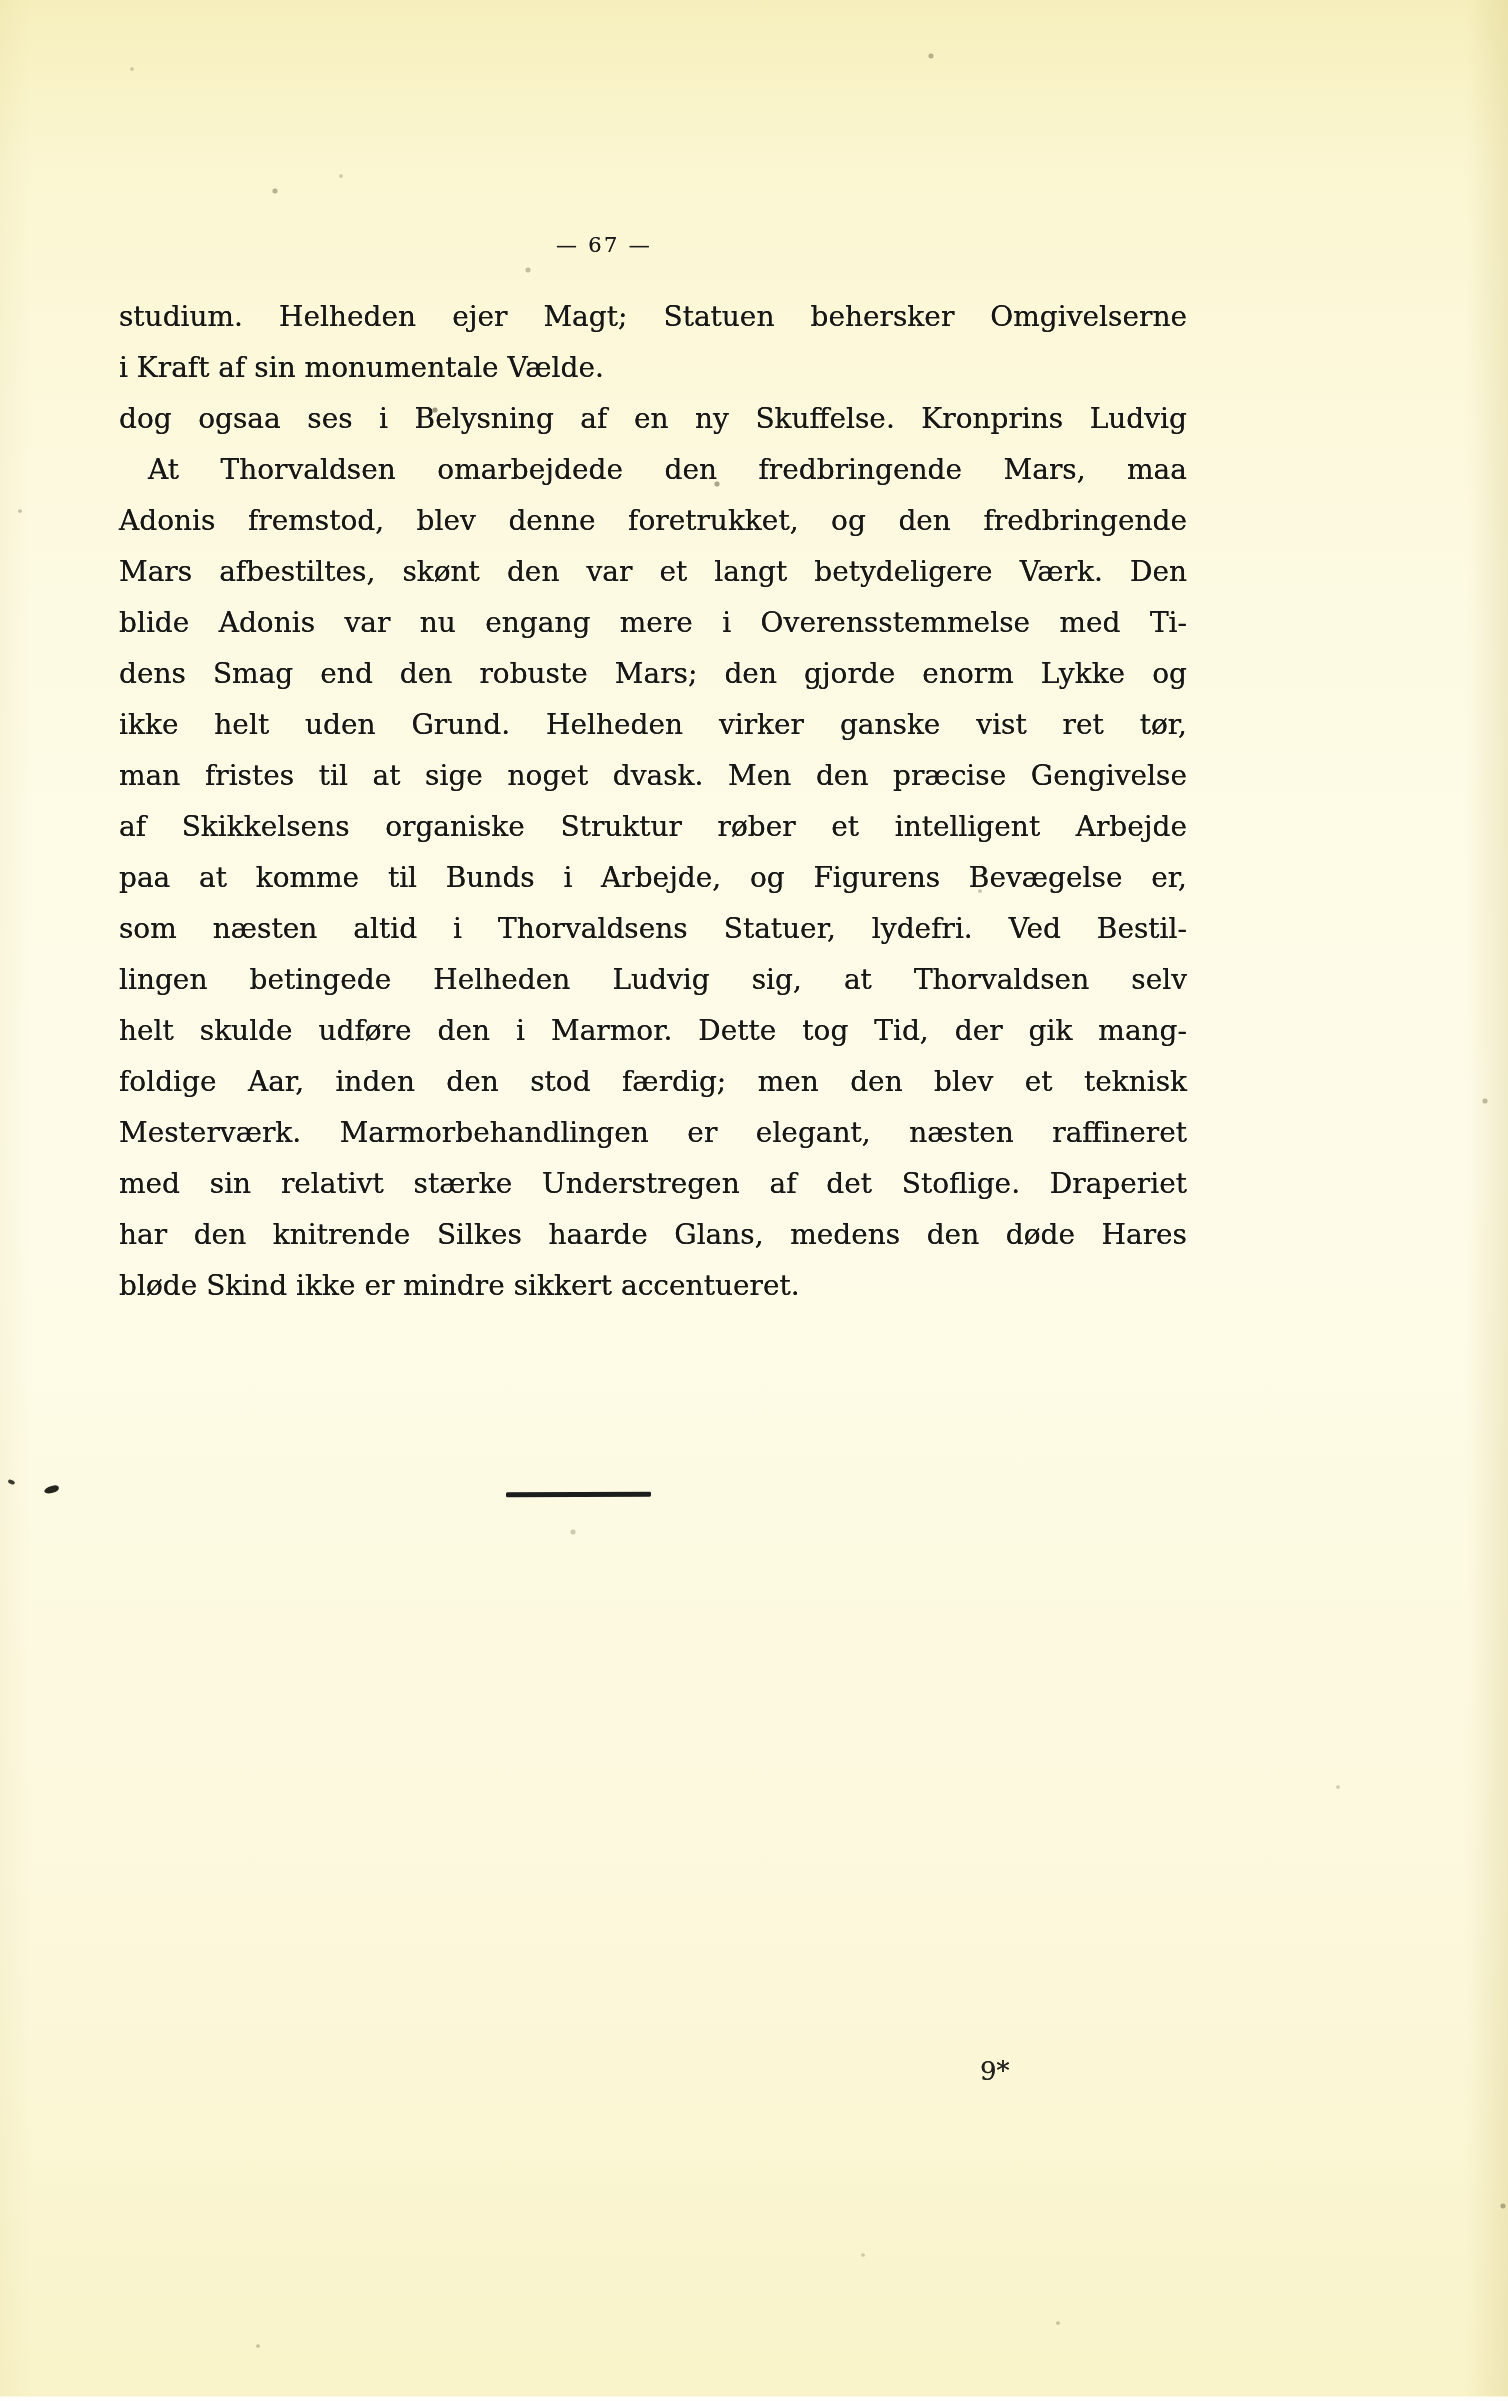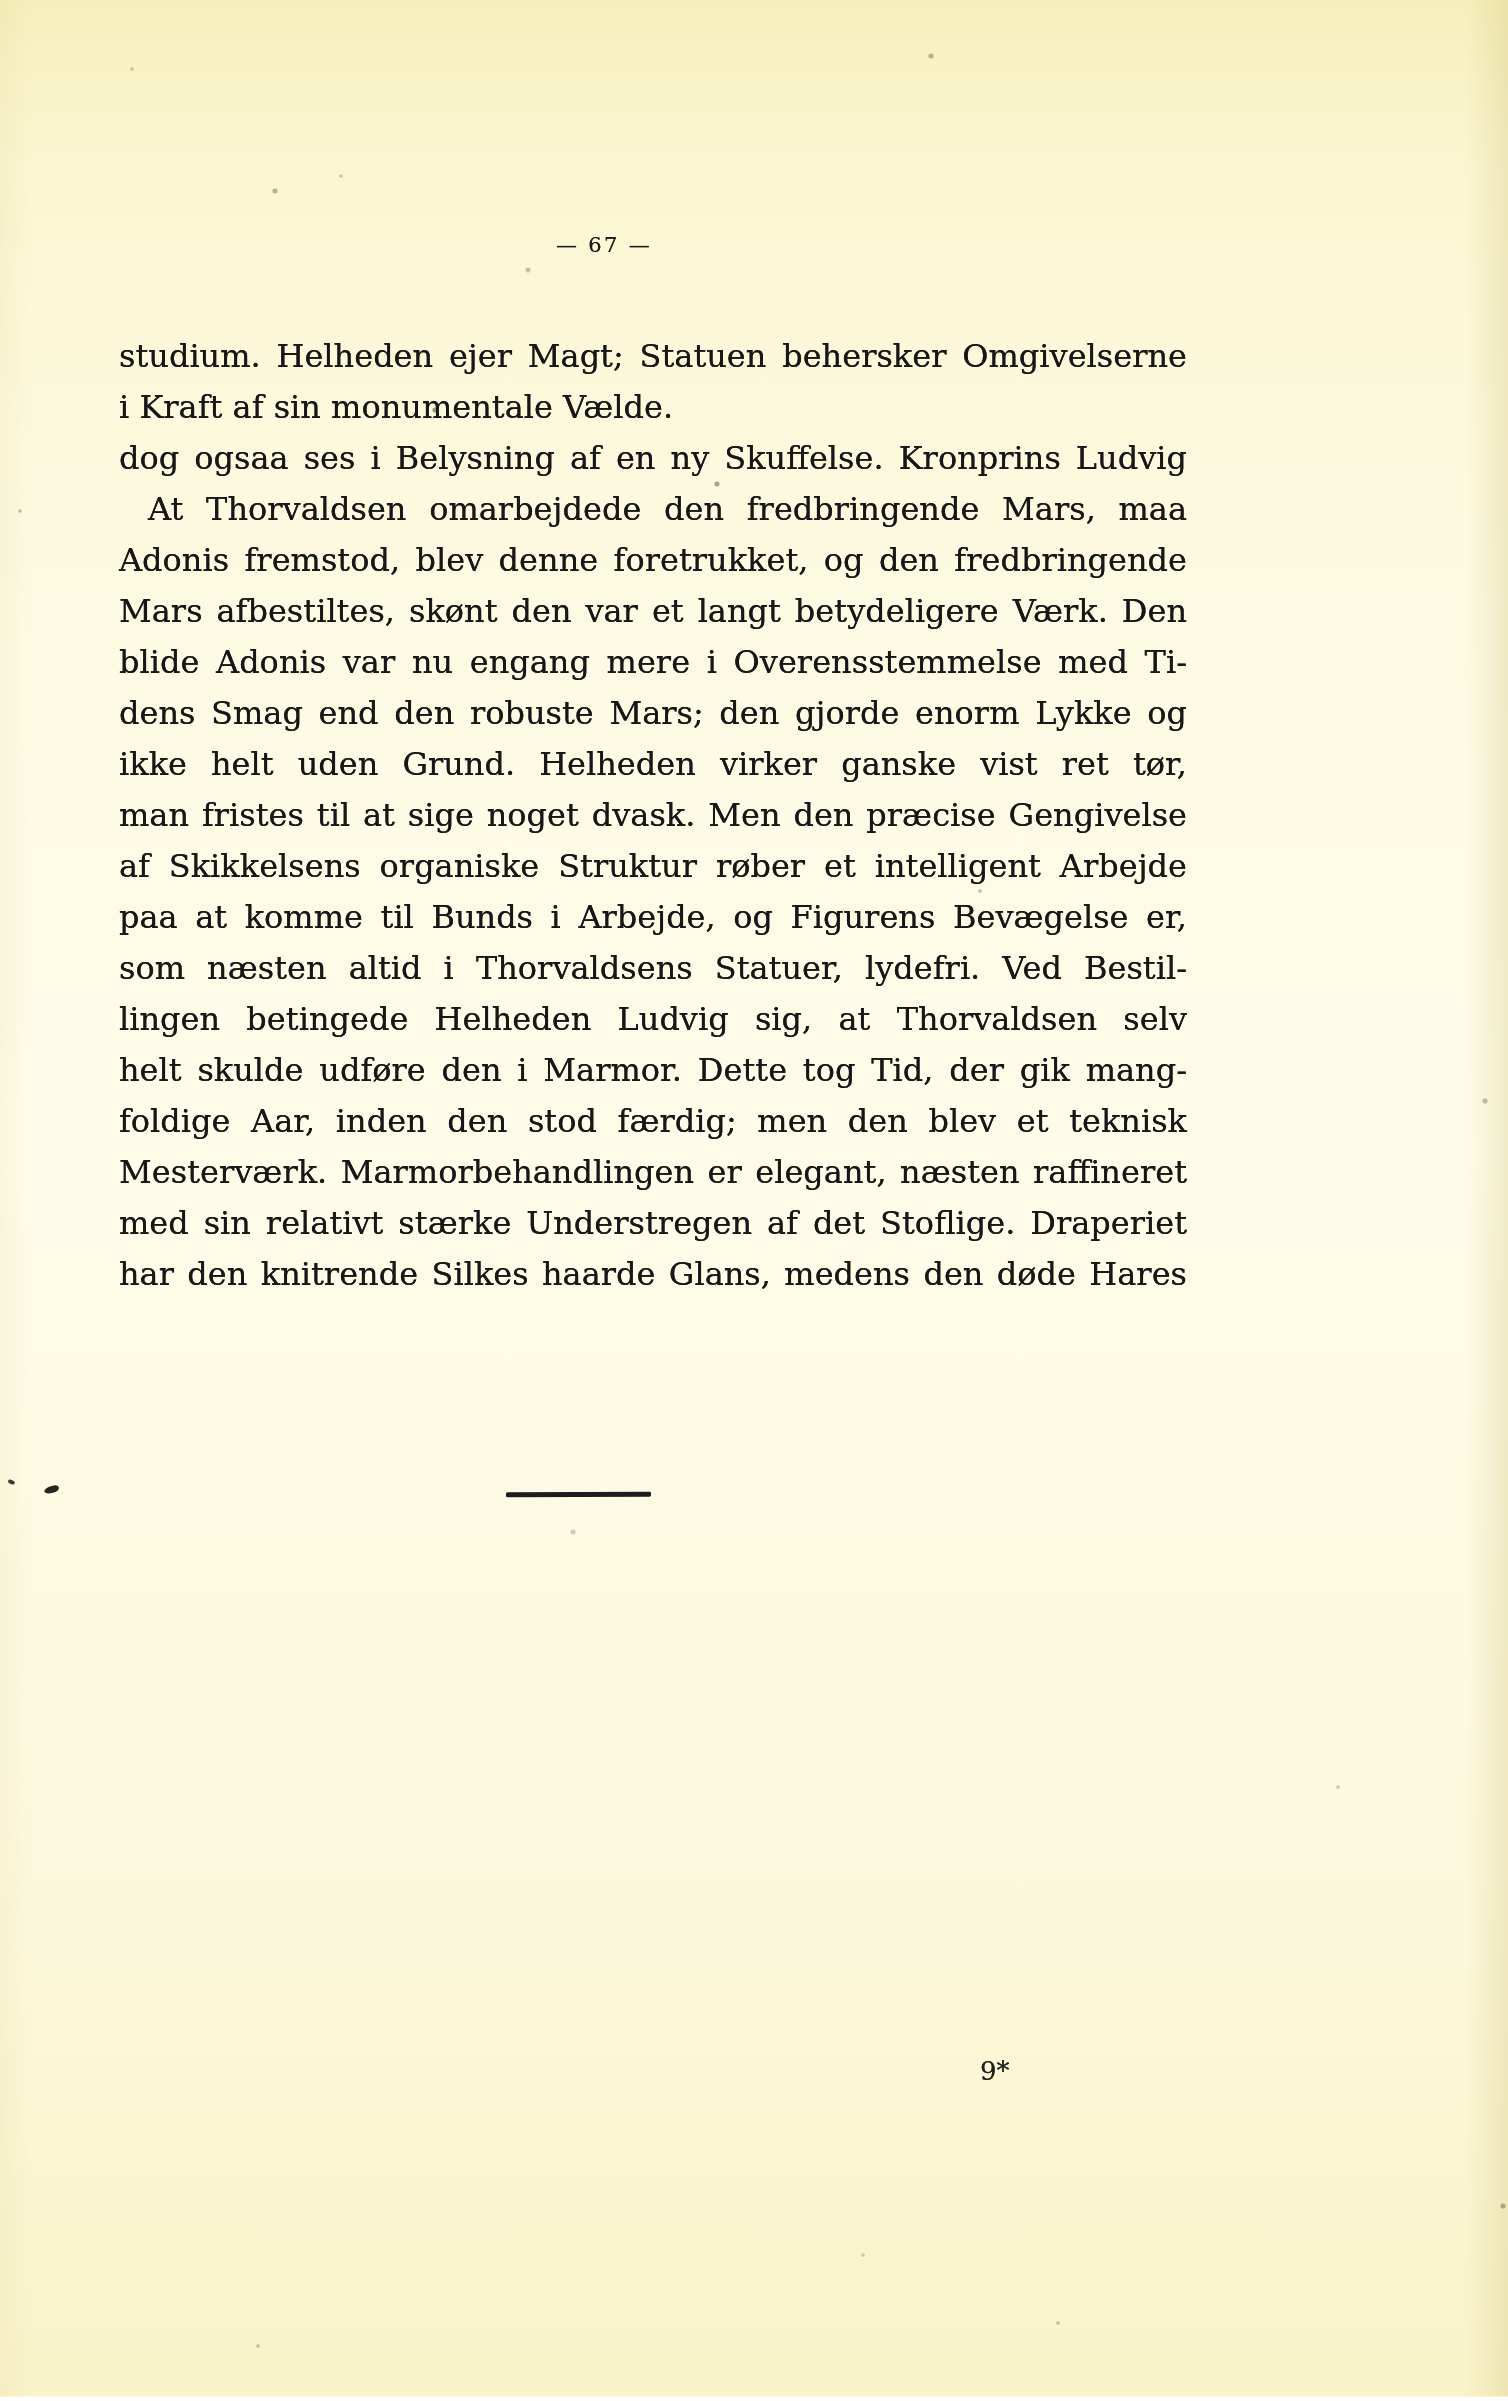--- a/index.html
+++ b/index.html
@@ -19,23 +19,22 @@
       linear-gradient(180deg, #f6efbc 0%, #fbf6d2 7%, #fdfae3 25%, #fefce9 48%, #fcf8dd 78%, #f9f3c9 100%);
   }
   .page-number{
     position:absolute;left:453px;top:233px;width:302px;
     text-align:center;
     font-size:21px;color:#1b1b1b;letter-spacing:2.3px;
     text-shadow:0 0 0.5px rgba(25,25,25,0.85);
   }
   .body-text{
     position:absolute;left:119px;top:291px;width:1068px;
-    font-size:32px;line-height:51px;color:#171717;
+    font-size:28px;line-height:51px;color:#171717;
     text-shadow:0 0 0.5px rgba(23,23,23,0.9);
-    margin-top:40px;
   }
   .line{
     text-align:justify;
     text-align-last:justify;
     white-space:normal;
     height:51px;
   }
   .line.no-just{text-align-last:left;}
   .line.indent{padding-left:29px;}
   .divider{
@@ -102,20 +101,21 @@
       <div class="line">man fristes til at sige noget dvask. Men den præcise Gengivelse</div>
       <div class="line">af Skikkelsens organiske Struktur røber et intelligent Arbejde</div>
       <div class="line">paa at komme til Bunds i Arbejde, og Figurens Bevægelse er,</div>
       <div class="line">som næsten altid i Thorvaldsens Statuer, lydefri.  Ved Bestil-</div>
       <div class="line">lingen betingede Helheden Ludvig sig, at Thorvaldsen selv</div>
       <div class="line">helt skulde udføre den i Marmor. Dette tog Tid, der gik mang-</div>
       <div class="line">foldige Aar, inden den stod færdig; men den blev et teknisk</div>
       <div class="line">Mesterværk. Marmorbehandlingen er elegant, næsten raffineret</div>
       <div class="line">med sin relativt stærke Understregen af det Stoflige. Draperiet</div>
       <div class="line">har den knitrende Silkes haarde Glans, medens den døde Hares</div>
+      <div class="line no-just">bløde Skind ikke er mindre sikkert accentueret.</div>
     </div>
 
   <div class="divider"></div>
 
   <div class="ink-blot"></div>
   <div class="ink-blot-small"></div>
 
   <div class="signature-mark">9*</div>
 
 </div>

